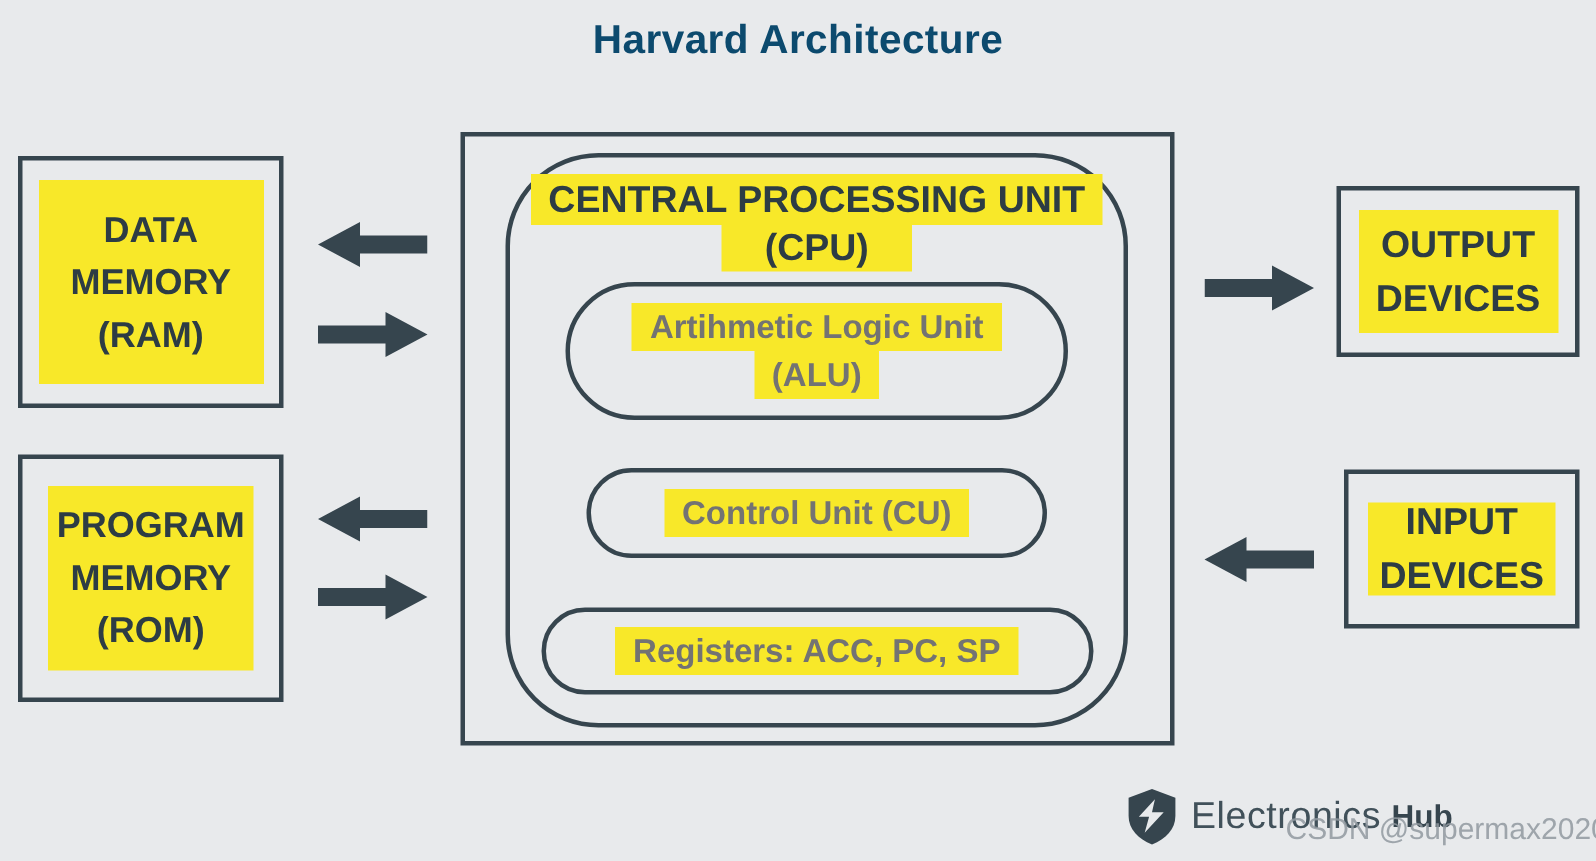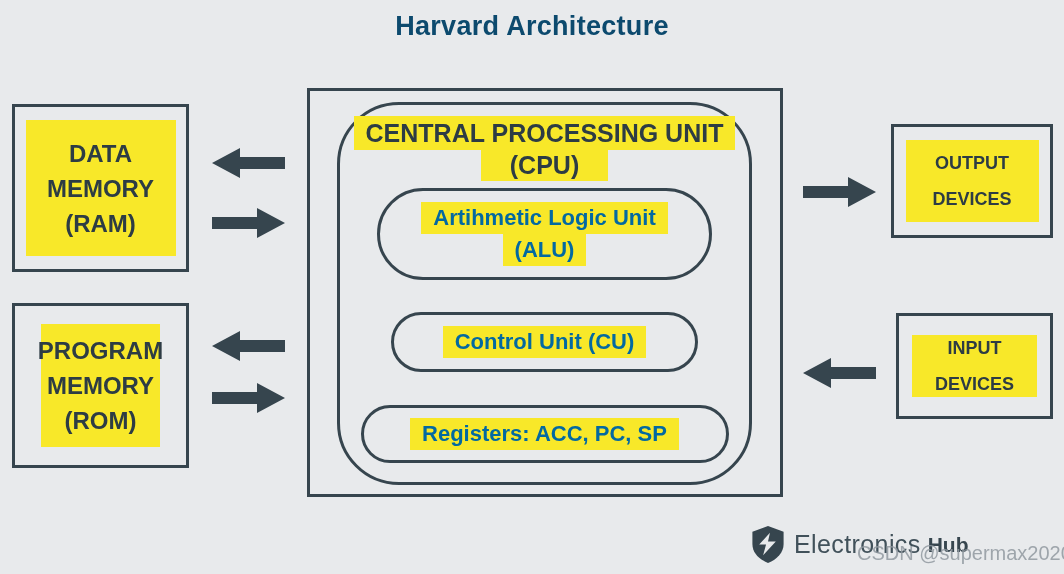--- a/index.html
+++ b/index.html
@@ -38,26 +38,26 @@
   .yfill {
     background: #f8e829;
     display: flex;
     flex-direction: column;
     align-items: center;
     justify-content: center;
     text-align: center;
     font-weight: bold;
   }
   .mem-line { font-size: 24px; line-height: 35px; }
-  .dev-line { font-size: 18px; line-height: 36px; }
+  .dev-line { font-size: 25px; line-height: 36px; }
 
   #box-ram    { left: 12px;  top: 104px; width: 177px; height: 168px; }
   #box-ram .yfill    { width: 150px; height: 136px; }
   #box-rom    { left: 12px;  top: 303px; width: 177px; height: 165px; }
-  #box-rom .yfill    { width: 119px; height: 123px; }
+  #box-rom .yfill    { width: 137px; height: 123px; }
   #box-output { left: 891px; top: 124px; width: 162px; height: 114px; }
   #box-output .yfill { width: 133px; height: 82px; }
   #box-input  { left: 896px; top: 313px; width: 157px; height: 106px; }
   #box-input .yfill  { width: 125px; height: 62px; }
 
   
   .arrow { position: absolute; display: block; }
   .arrow polygon { fill: #36454e; }
   #arr-cpu-ram { left: 211px; top: 147px; }
   #arr-ram-cpu { left: 212px; top: 207px; }
@@ -105,21 +105,21 @@
     justify-content: center;
   }
   .pill-alu { width: 335px; height: 92px; border-radius: 46px; margin-top: 7px; }
   .pill-cu  { width: 307px; height: 60px; border-radius: 30px; margin-top: 32px; }
   .pill-reg { width: 368px; height: 58px; border-radius: 29px; margin-top: 33px; }
   .ptext {
     font-size: 22px;
     font-weight: 600;
     line-height: 26px;
     padding: 3px 12px;
-    color: #0369a1;
+    color: #737373;
   }
 
   
   .brand {
     position: absolute;
     left: 750px; top: 525px;
     display: flex;
     align-items: center;
   }
   .brand-icon { display: block; }

